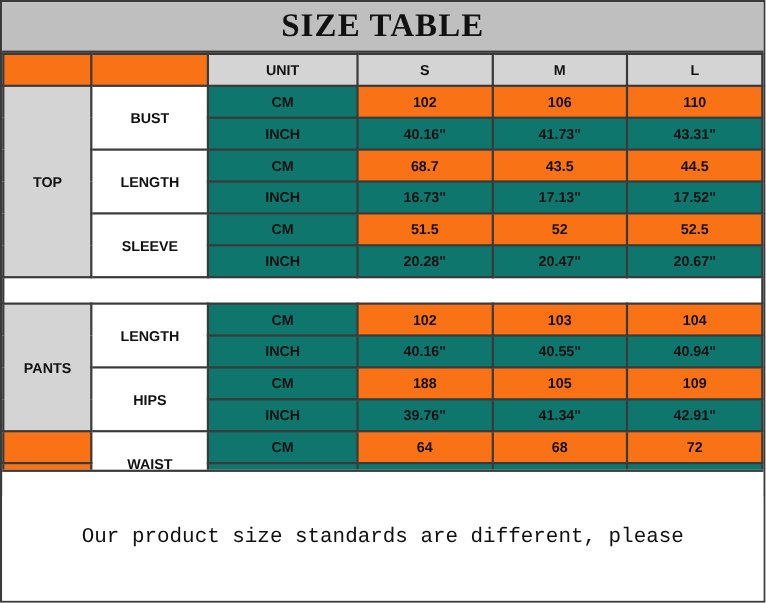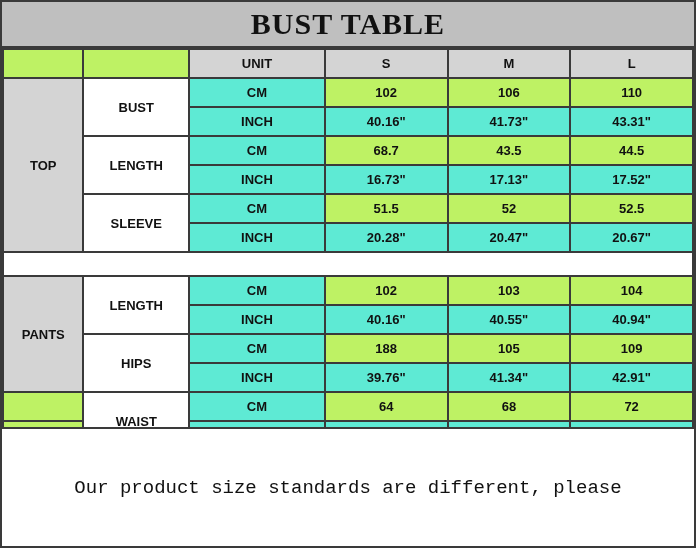--- a/index.html
+++ b/index.html
@@ -51,22 +51,22 @@
     text-align: center;
     vertical-align: middle;
     height: 27px;
     padding: 0;
   }
   .col-group { width: 80px; }
   .col-part  { width: 105px; }
   .col-unit  { width: 135px; }
   .col-size  { width: 122px; }
 
-  td.grey   { background: #5eead4; margin-left: 16px; }
-  td.light  { background: #bef264; }
+  td.grey   { background: #0f766e; margin-left: 16px; }
+  td.light  { background: #f97316; }
   td.group  { background: #d4d4d4; font-size: 14px; }
   td.part   { background: #ffffff; font-size: 14px; border-radius: 20px; }
   td.unit-head { background: #d4d4d4; }
   td.size-head { background: #d4d4d4; }
 
   tr.spacer td {
     height: 22px;
     background: #ffffff;
     border-left: 2px solid #3a3a3a;
     border-right: 2px solid #3a3a3a;
@@ -95,21 +95,21 @@
     line-height: 34px;
     white-space: nowrap;
   }
 </style>
 </head>
 <body>
 
 <div class="page">
 
   <div class="title-bar">
-    <span class="title-text">BUST TABLE</span>
+    <span class="title-text">SIZE TABLE</span>
   </div>
 
   <table class="size-table">
     <colgroup>
       <col class="col-group">
       <col class="col-part">
       <col class="col-unit">
       <col class="col-size">
       <col class="col-size">
       <col class="col-size">

